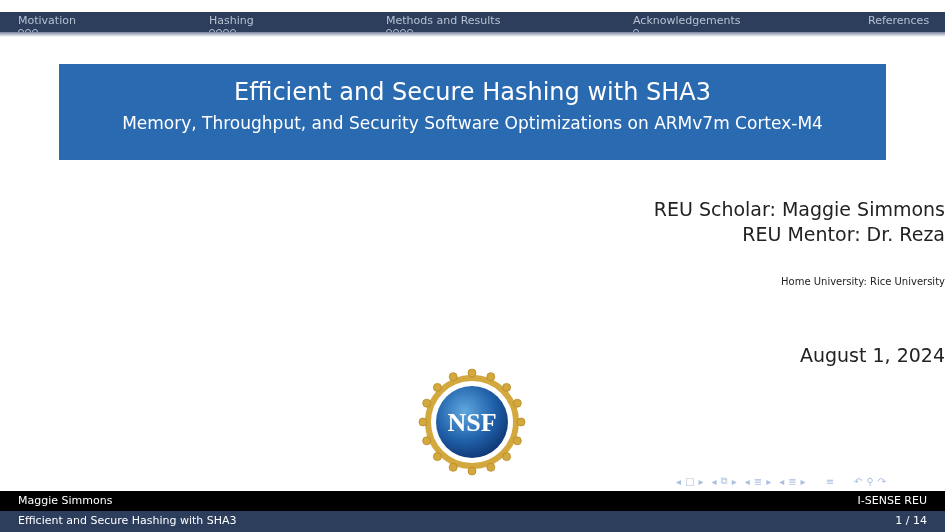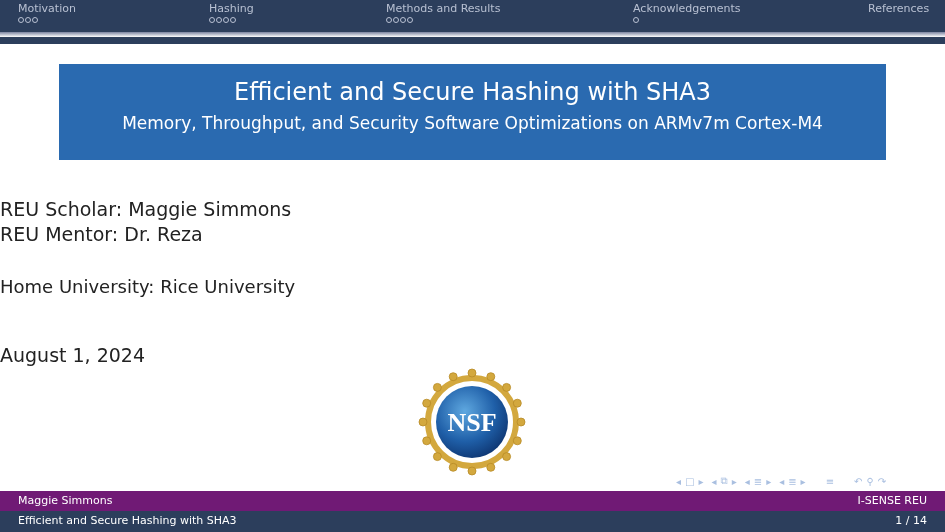--- a/index.html
+++ b/index.html
@@ -3,21 +3,21 @@
   <meta charset="utf-8">
   <style>
     html, body { margin: 0; padding: 0; }
     body {
       width: 945px; height: 532px; position: relative; overflow: hidden;
       background: #ffffff;
       font-family: "DejaVu Sans", sans-serif;
       color: #222;
     }
     .topnav {
-      position: absolute; left: 0; top: 0; width: 945px; height: 44px;
+      position: absolute; left: 0; top: 12px; width: 945px; height: 24px;
       background: #2c3e5c;
       text-align: right;
     }
     .topnav-shadow {
       position: absolute; left: 0; top: 32px; width: 945px; height: 5px;
       background: linear-gradient(#7a83a0, #c9cdd9 60%, #ffffff);
     }
     .nav-section {
       position: absolute; top: 2px;
       color: #b8c0d2; font-size: 11px; line-height: 13px;
@@ -26,37 +26,37 @@
     .nav-dot {
       width: 6px; height: 6px; border: 1px solid #b8c0d2; border-radius: 50%;
       box-sizing: border-box; margin-top: 2px;
     }
     .title-box {
       position: absolute; left: 59px; top: 64px; width: 827px; height: 96px;
       background: #2a6ab0; color: #ffffff; text-align: center;
     }
     .title-main { font-size: 24px; margin-top: 13px; line-height: 30px; }
     .title-sub { font-size: 17px; margin-top: 5px; line-height: 22px; }
-    .center-text { position: absolute; left: 0; width: 945px; text-align: left; color: #222; }
+    .center-text { position: absolute; left: 0; width: 945px; text-align: right; color: #222; }
     .author { top: 197px; font-size: 19px; line-height: 25px; }
-    .institute { top: 276px; font-size: 18px; }
+    .institute { top: 276px; font-size: 10px; }
     .date { top: 344px; font-size: 19px; }
     .logo {
       position: absolute; left: 418px; top: 368px; width: 108px; height: 108px;
     }
     .navsymbols {
       position: absolute; left: 676px; top: 474px; height: 14px;
       display: flex; align-items: center; gap: 4px; color: #a9bfe0; font-size: 10px;
     }
     .navsymbols span { display: inline-block; }
     .footer-row {
       position: absolute; left: 0; width: 945px; height: 20px;
       font-size: 11px; line-height: 20px; color: #ffffff;
     }
-    .footer-1 { top: 491px; background: #701a75; }
+    .footer-1 { top: 491px; background: #000000; }
     .footer-2 { top: 511px; height: 21px; background: #2c3e5c; }
     .footer-left { position: absolute; left: 18px; }
     .footer-right { position: absolute; right: 18px; }
   </style>
 </head>
 <body>
 
 <div class="topnav">
   <div class="nav-section" style="left:18px;">
     <div>Motivation</div>

